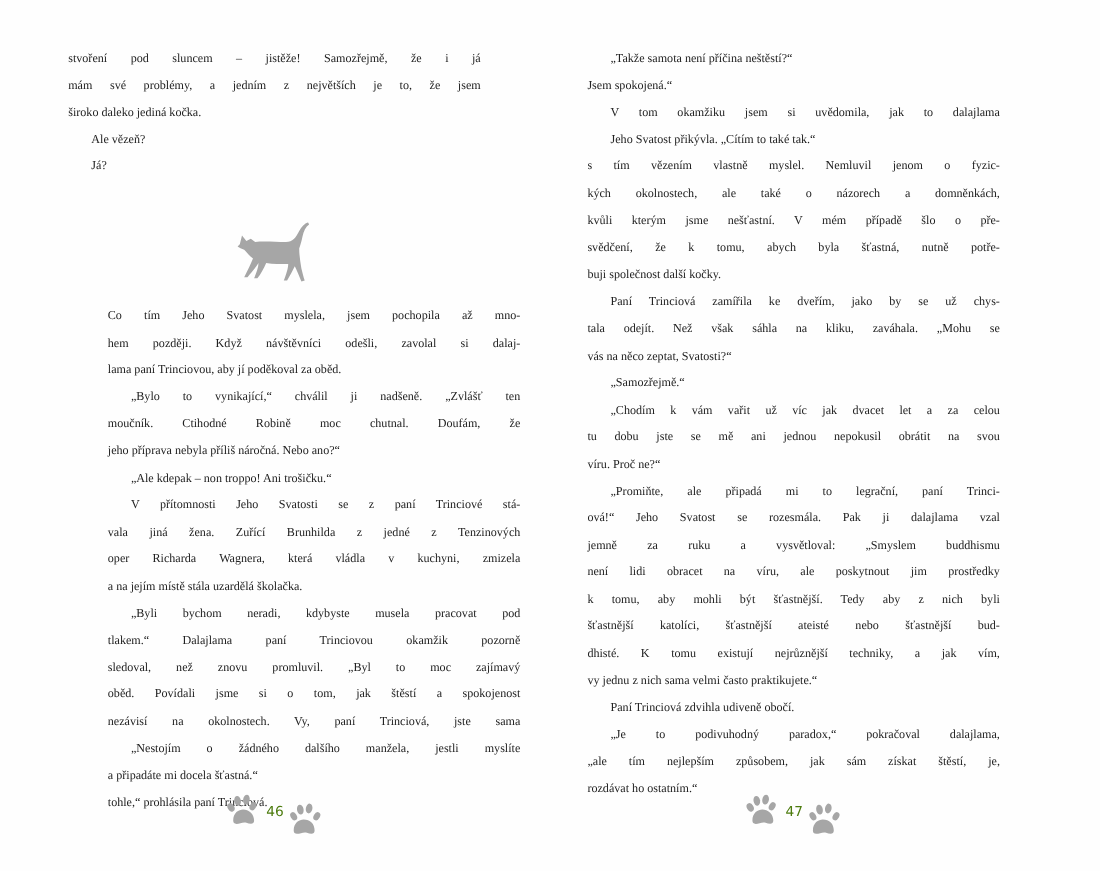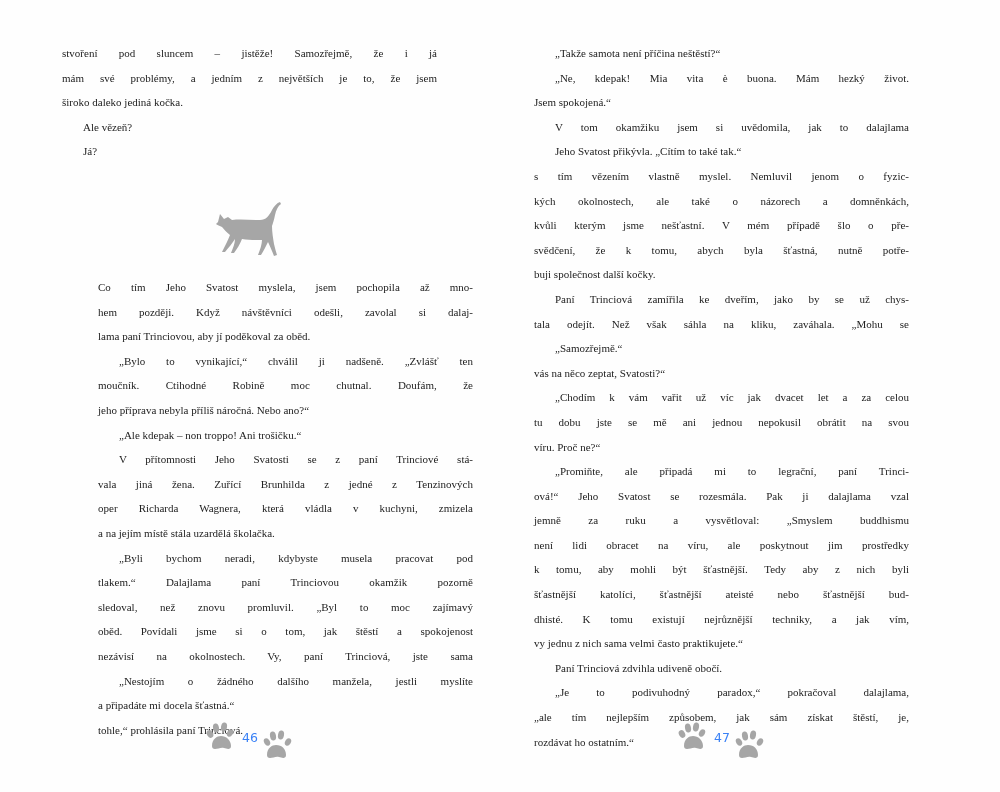--- a/index.html
+++ b/index.html
@@ -18,21 +18,21 @@
   .line.last { text-align-last: left; }
   .line.indent { padding-left: 21px; }
   .left .text.top { top: 41px; }
   .left .text.bottom { top: 275px; margin-left: 36px; }
   .right .text { top: 41px; }
   .cat { position: absolute; left: 214px; top: 202px; width: 72px; height: 56px; }
   .footer { position: absolute; top: 722px; left: 0; width: 500px; height: 40px; }
   .paw { position: absolute; width: 30px; height: 32px; }
   .paw.a { left: 206px; top: 0px; }
   .paw.b { left: 262px; top: 8px; }
-  .pagenum { position: absolute; left: 240px; top: 8px; width: 20px; text-align: center; font-size: 12.5px; color: #3b82f6; }
+  .pagenum { position: absolute; left: 240px; top: 8px; width: 20px; text-align: center; font-size: 12.5px; color: #4d7c0f; }
 </style>
 </head>
 <body>
 
 <div class="page left">
   <div class="text top" id="left-top">
       <span class="line">stvoření pod sluncem – jistěže! Samozřejmě, že i já</span>
       <span class="line">mám své problémy, a jedním z největších je to, že jsem</span>
       <span class="line last">široko daleko jediná kočka.</span>
       <span class="line indent last">Ale vězeň?</span>
@@ -84,33 +84,32 @@
         <ellipse cx="26" cy="12" rx="2.8" ry="4" transform="rotate(30 26 12)"></ellipse>
         <path d="M5 25 C5 18 10 15 14 15 C20 15 24 19 24 25 C24 29 20 28 17 27 C14 26 11 28 8 28 C6 28 5 27 5 25 Z"></path>
       </g>
     </svg>
   </div>
 </div>
 
 <div class="page right">
   <div class="text" id="right-text">
       <span class="line indent last">„Takže samota není příčina neštěstí?“</span>
-      <span class="line indent">„Ne, kdepak! Mia vita è buona. Mám hezký život.</span>
       <span class="line last">Jsem spokojená.“</span>
       <span class="line indent">V tom okamžiku jsem si uvědomila, jak to dalajlama</span>
       <span class="line indent last">Jeho Svatost přikývla. „Cítím to také tak.“</span>
       <span class="line">s tím vězením vlastně myslel. Nemluvil jenom o fyzic-</span>
       <span class="line">kých okolnostech, ale také o názorech a domněnkách,</span>
       <span class="line">kvůli kterým jsme nešťastní. V mém případě šlo o pře-</span>
       <span class="line">svědčení, že k tomu, abych byla šťastná, nutně potře-</span>
       <span class="line last">buji společnost další kočky.</span>
       <span class="line indent">Paní Trinciová zamířila ke dveřím, jako by se už chys-</span>
       <span class="line">tala odejít. Než však sáhla na kliku, zaváhala. „Mohu se</span>
+      <span class="line last">vás na něco zeptat, Svatosti?“</span>
       <span class="line indent last">„Samozřejmě.“</span>
-      <span class="line last">vás na něco zeptat, Svatosti?“</span>
       <span class="line indent">„Chodím k vám vařit už víc jak dvacet let a za celou</span>
       <span class="line">tu dobu jste se mě ani jednou nepokusil obrátit na svou</span>
       <span class="line last">víru. Proč ne?“</span>
       <span class="line indent">„Promiňte, ale připadá mi to legrační, paní Trinci-</span>
       <span class="line">ová!“ Jeho Svatost se rozesmála. Pak ji dalajlama vzal</span>
       <span class="line">jemně za ruku a vysvětloval: „Smyslem buddhismu</span>
       <span class="line">není lidi obracet na víru, ale poskytnout jim prostředky</span>
       <span class="line">k tomu, aby mohli být šťastnější. Tedy aby z nich byli</span>
       <span class="line">šťastnější katolíci, šťastnější ateisté nebo šťastnější bud-</span>
       <span class="line">dhisté. K tomu existují nejrůznější techniky, a jak vím,</span>

